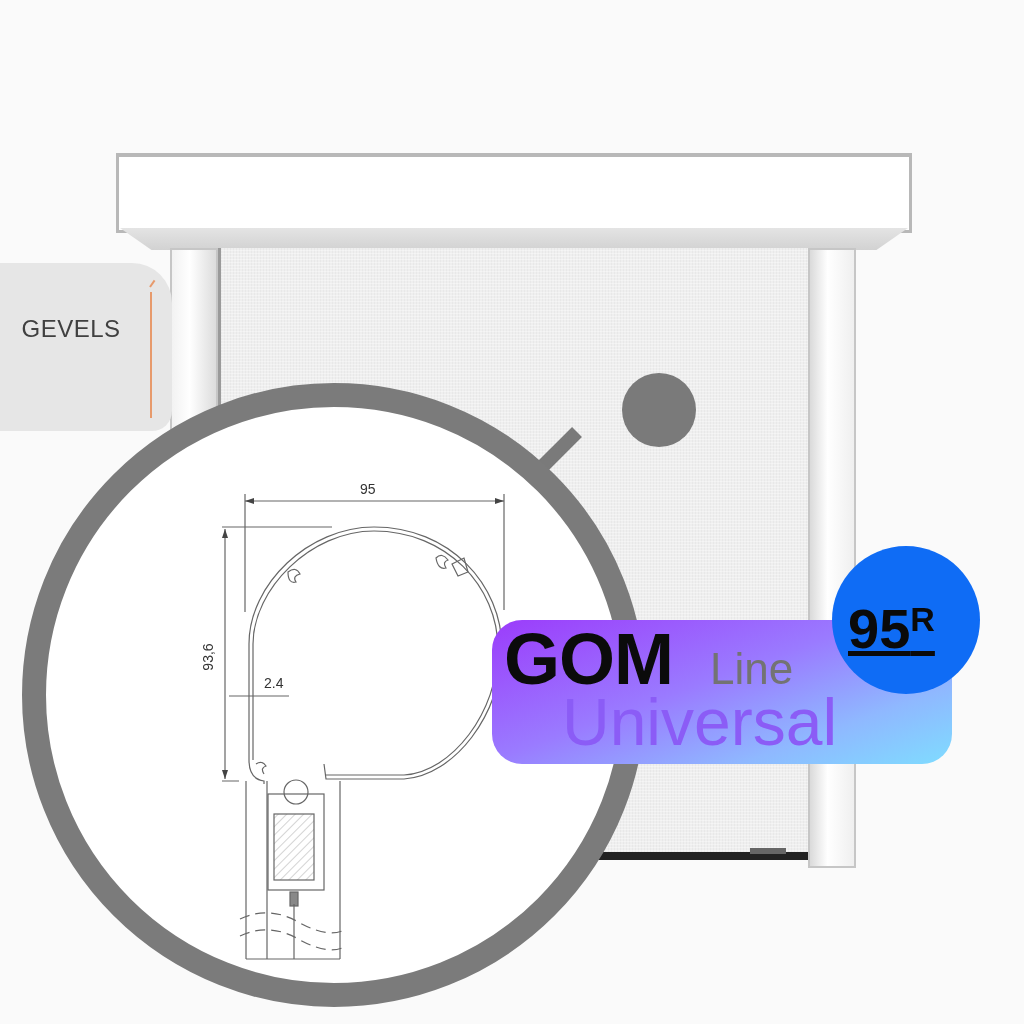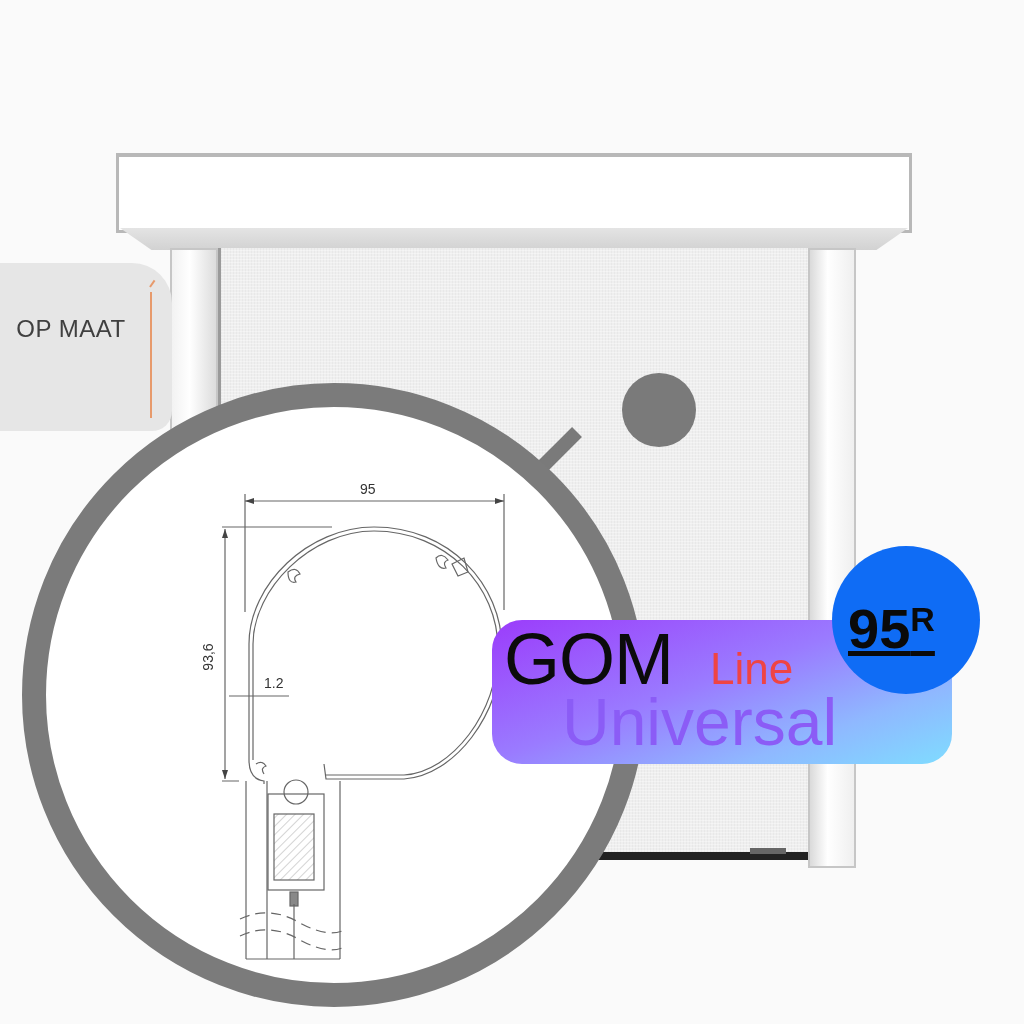--- a/index.html
+++ b/index.html
@@ -20,41 +20,41 @@
   .badge-line { left:150px; top:292px; width:2px; height:126px; background:#e79a6c; }
   .badge-line-tip { left:150px; top:286px; width:8px; height:2px; background:#e79a6c; transform:rotate(-55deg); transform-origin:left; }
   
   .connector { left:570px; top:432px; width:14px; height:110px; background:#7a7a7a; transform:rotate(45deg); transform-origin:top; }
   .pin { left:622px; top:373px; width:74px; height:74px; border-radius:50%; background:#7a7a7a; }
   .zoom-circle { left:22px; top:383px; width:624px; height:624px; border-radius:50%; background:#fff; border:24px solid #7b7b7b; box-sizing:border-box; overflow:hidden; }
   .dim { color:#333; font-size:14px; position:absolute; }
   
   .label { left:492px; top:620px; width:460px; height:144px; border-radius:30px 20px 30px 30px;
     background:linear-gradient(160deg,#9b3cfb 0%,#9a7bff 45%,#8fb8ff 75%,#7fdcff 100%); }
-  .label-gom { left:504px; top:618px; font-size:72px; font-weight:normal; color:#0b0b0b; letter-spacing:-1px; }
-  .label-line { left:710px; top:644px; font-size:44px; color:#ef4444; }
+  .label-gom { left:504px; top:618px; font-size:72px; font-weight:bold; color:#0b0b0b; letter-spacing:-1px; }
+  .label-line { left:710px; top:644px; font-size:44px; color:#737373; }
   .label-universal { left:562px; top:684px; font-size:66px; color:#8b5cf6; }
   .model-circle { left:832px; top:546px; width:148px; height:148px; border-radius:50%; background:#0f6cf5; }
   .model-text { left:848px; top:596px; font-size:56px; font-weight:bold; color:#0a0a0a;text-decoration:underline; }
   .model-suffix { font-size:34px; vertical-align:top; position:relative; top:4px; }
 </style>
 </head>
 <body>
 
 <div class="abs cassette"></div>
 <div class="abs cassette-bottom"></div>
 <div class="abs post-left"></div>
 <div class="abs post-right"></div>
 <div class="abs screen"></div>
 <div class="abs bottom-rail"></div>
 <div class="abs handle"></div>
 
 <div class="abs badge-left"></div>
 <div class="abs badge-text">
-  <div>OP MAAT</div>
+  <div>GEVELS</div>
 </div>
 <div class="abs badge-line"></div>
 <div class="abs badge-line-tip"></div>
 
 <div class="abs connector"></div>
 <div class="abs pin"></div>
 
 <div class="abs zoom-circle">
   <svg width="576" height="576" viewBox="22 383 576 576" style="position:absolute;left:0;top:0">
     <g fill="none" stroke="#666" stroke-width="1.2">
@@ -93,21 +93,21 @@
         <line x1="0" y1="0" x2="0" y2="6" stroke="#aaa" stroke-width="1"></line>
       </pattern>
     </defs>
     <polygon points="221,477 230,474 230,480" fill="#444"></polygon>
     <polygon points="480,477 471,474 471,480" fill="#444"></polygon>
     <polygon points="201,505 198,514 204,514" fill="#444"></polygon>
     <polygon points="201,755 198,746 204,746" fill="#444"></polygon>
   </svg>
   <div class="dim" style="left:314px;top:74px">95</div>
   <div class="dim" style="left:148px;top:242px;transform:rotate(-90deg)">93,6</div>
-  <div class="dim" style="left:218px;top:268px">1.2</div>
+  <div class="dim" style="left:218px;top:268px">2.4</div>
 </div>
 
 <div class="abs label"></div>
 <div class="abs label-gom">GOM</div>
 <div class="abs label-line">Line</div>
 <div class="abs label-universal">Universal</div>
 
 <div class="abs model-circle"></div>
 <div class="abs model-text"><span>95</span><span class="model-suffix">R</span></div>
 

